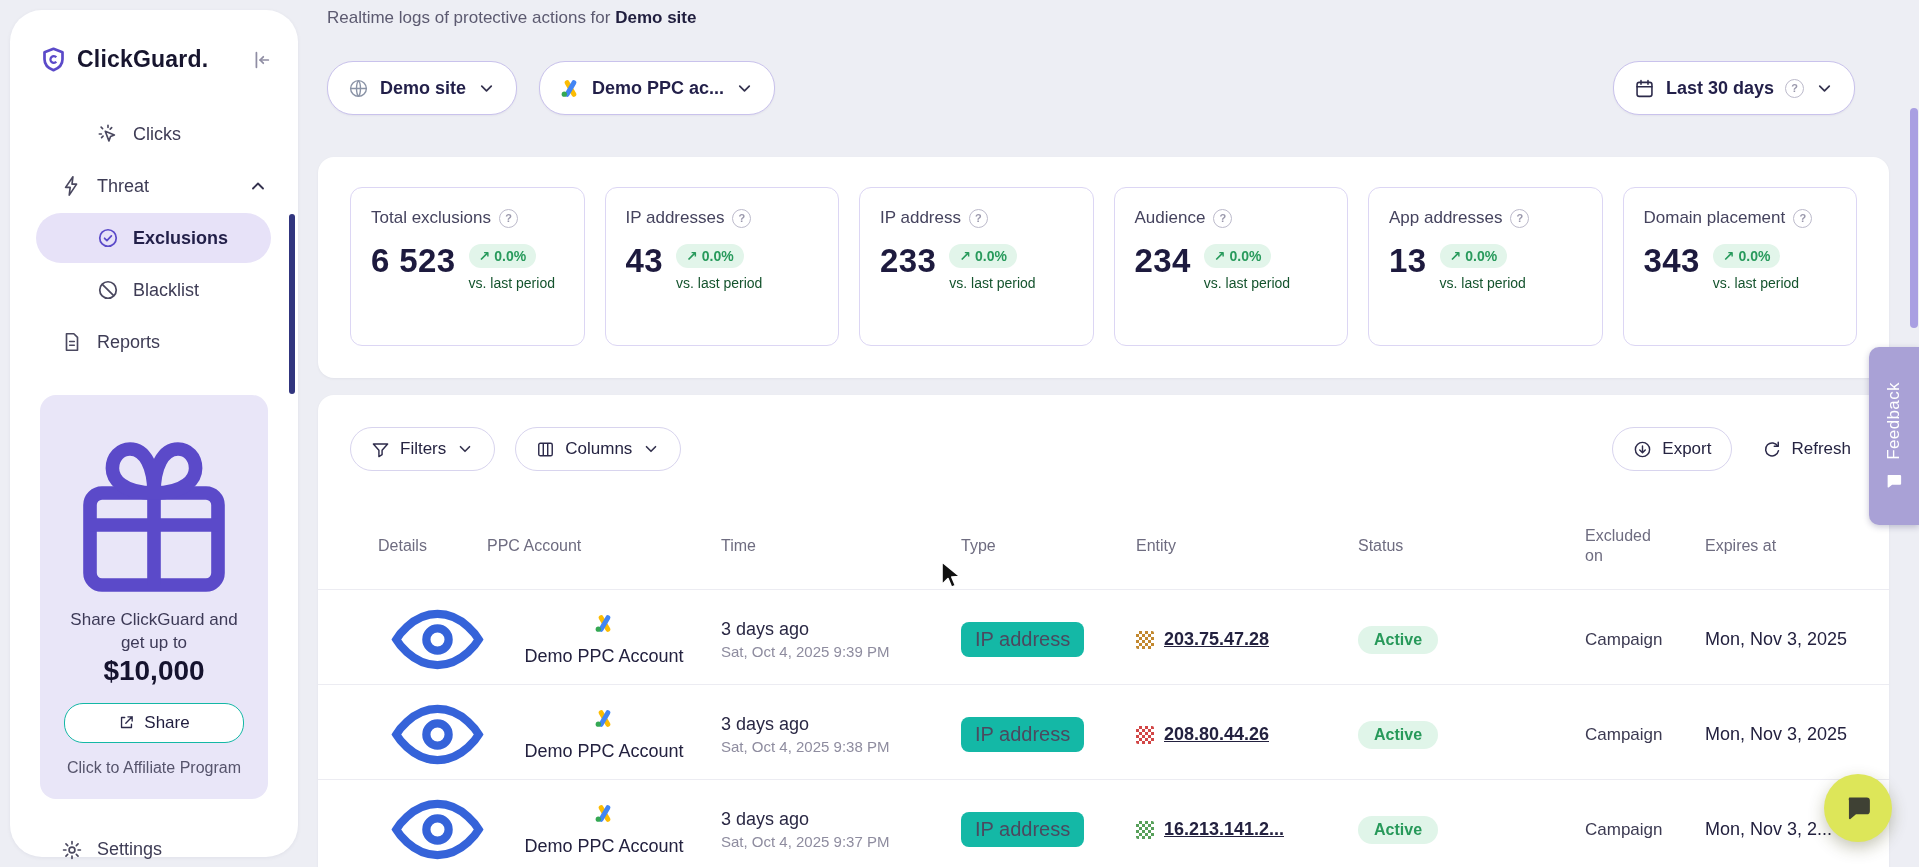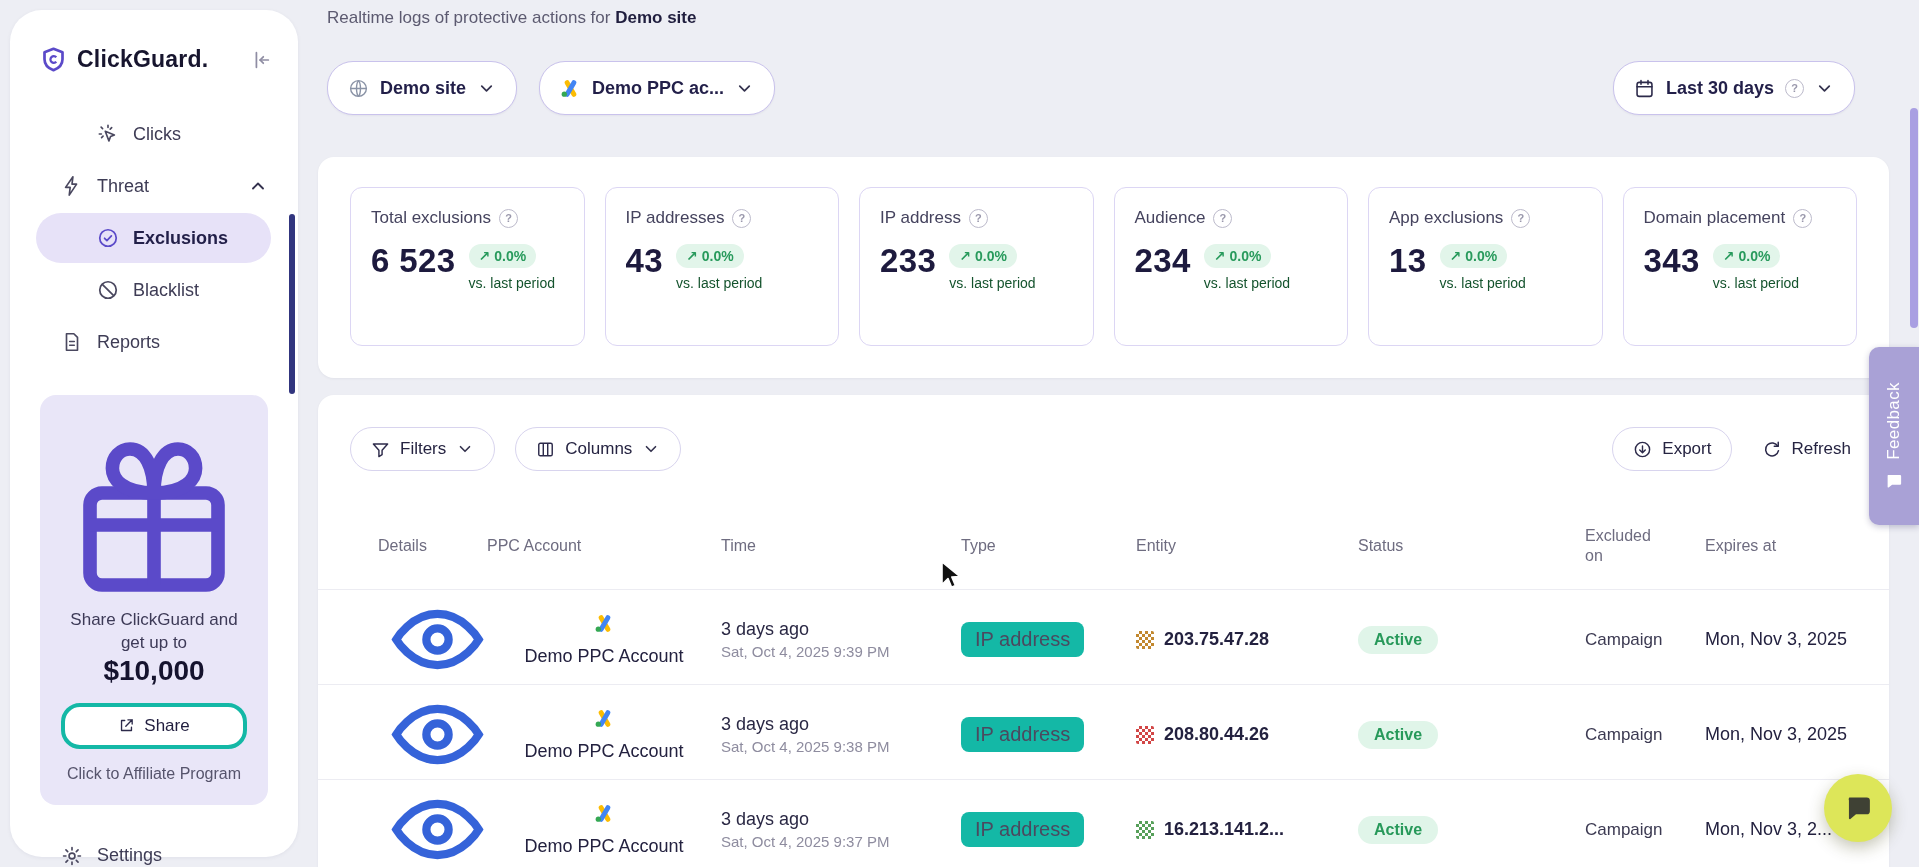--- a/index.html
+++ b/index.html
@@ -29,21 +29,21 @@
   .nav-child.active{background:#e7e2f8;color:#221f49;font-weight:600;}
   .nav-child.active .nicon{color:#5b4ac9;}
   .promo{
     margin:28px 30px 0 30px;background:#e9e6f8;border-radius:16px;
     padding:22px 18px;text-align:center;
   }
   .promo .gift{margin:0 auto 10px;width:26px;height:26px;color:#5b4ac9;}
   .promo-headline{font-size:17px;color:#3d3a57;line-height:1.35;max-width:185px;margin:0 auto;}
   .promo-amount{font-size:28px;font-weight:700;color:#15132e;}
   .share-btn{
-    margin:16px auto 0;width:178px;height:38px;border-radius:19px;border:4px solid #14b8a6;
+    margin:16px auto 0;width:178px;height:38px;border-radius:19px;border:1px solid #14b8a6;
     background:#fff;display:flex;align-items:center;justify-content:center;gap:9px;
     font-size:17px;color:#201d3e;cursor:pointer;
   }
   .share-btn .sicon{width:17px;height:17px;color:#2c2a4a;}
   .promo-affiliate{font-size:16px;color:#56546c;margin-top:16px;cursor:pointer;}
   .settings-row{margin-top:26px;}
   .sidebar-scroll-thumb{position:absolute;right:3px;top:204px;width:6px;height:180px;
     background:#31357e;border-radius:3px;}
   
   .subtitle{position:absolute;left:327px;top:8px;font-size:17px;color:#5c5a70;}
@@ -94,21 +94,21 @@
   .trow{height:86px;border-bottom:1px solid #ececf2;}
   .cell-details{padding-left:10px;}
   .eye{width:22px;height:22px;color:#3563d9;cursor:pointer;}
   .cell-account{display:flex;align-items:center;gap:12px;font-size:18px;color:#23213f;flex-direction:column;}
   .gads{width:21px;height:21px;flex:0 0 21px;}
   .time-rel{font-size:18px;color:#2a2844;font-weight:500;}
   .time-abs{font-size:15px;color:#8e8c9f;margin-top:3px;}
   .badge{background:#14b8a6;color:#4b495f;font-size:20px;padding:6px 14px;border-radius:8px;display:inline-block;}
   .badge:empty{display:none;}
   .cell-entity{display:flex;align-items:center;gap:10px;font-size:18px;font-weight:600;color:#23213f;min-width:0;}
-  .entity-text{white-space:nowrap;overflow:hidden;text-overflow:ellipsis;}
+  .entity-text{white-space:nowrap;overflow:hidden;text-overflow:ellipsis;text-decoration:underline;}
   .identicon{width:18px;height:18px;border-radius:2px;flex:0 0 18px;
     background:
       repeating-conic-gradient(var(--c1,#999) 0 25%, transparent 0 50%) 0 0/6px 6px,
       repeating-conic-gradient(var(--c2,#555) 0 25%, transparent 0 50%) 3px 3px/6px 6px;}
   .status-pill{background:#e0f5e9;color:#27995a;font-size:16px;font-weight:600;
     padding:5px 16px;border-radius:14px;display:inline-block;}
   .status-pill:empty{display:none;}
   .cell-excluded{font-size:17px;color:#3c3a52;}
   .cell-expires{font-size:18px;color:#23213f;white-space:nowrap;overflow:hidden;text-overflow:ellipsis;}
   .trow.partial{border-bottom:none;}
@@ -357,21 +357,21 @@
               <span>↗</span>
               <span>0.0%</span>
             </span>
           <div class="stat-caption">vs. last period</div>
         </span>
       </div>
     </div>
 
     <div class="stat-card">
       <div class="stat-label-row">
-          <span>App exclusions</span>
+          <span>App addresses</span>
           <span class="help-dot">?</span>
         </div>
       <div class="stat-value-row">
         <span class="stat-value">13</span>
         <span>
           <span class="pill-green">
               <span>↗</span>
               <span>0.0%</span>
             </span>
           <div class="stat-caption">vs. last period</div>

